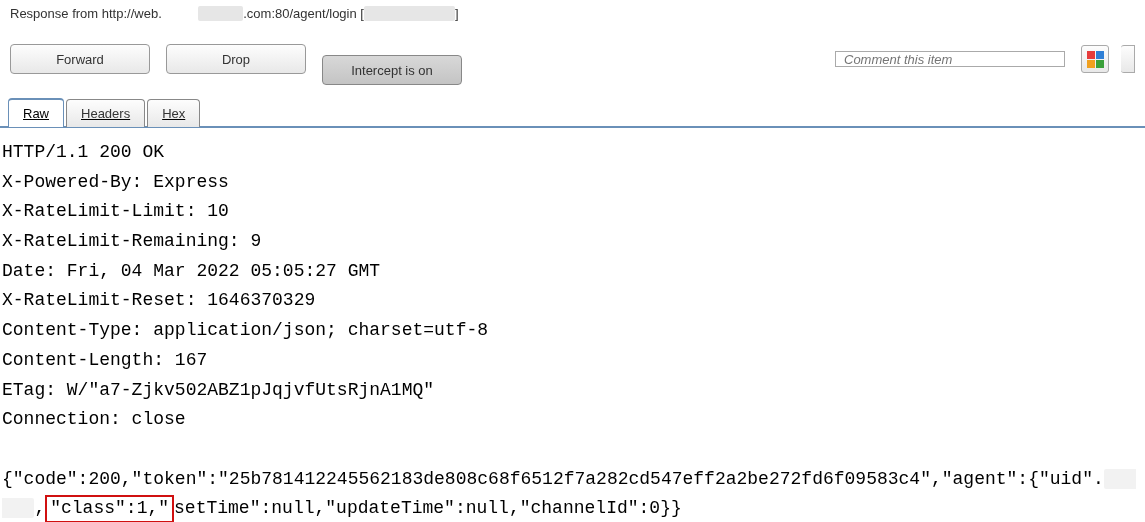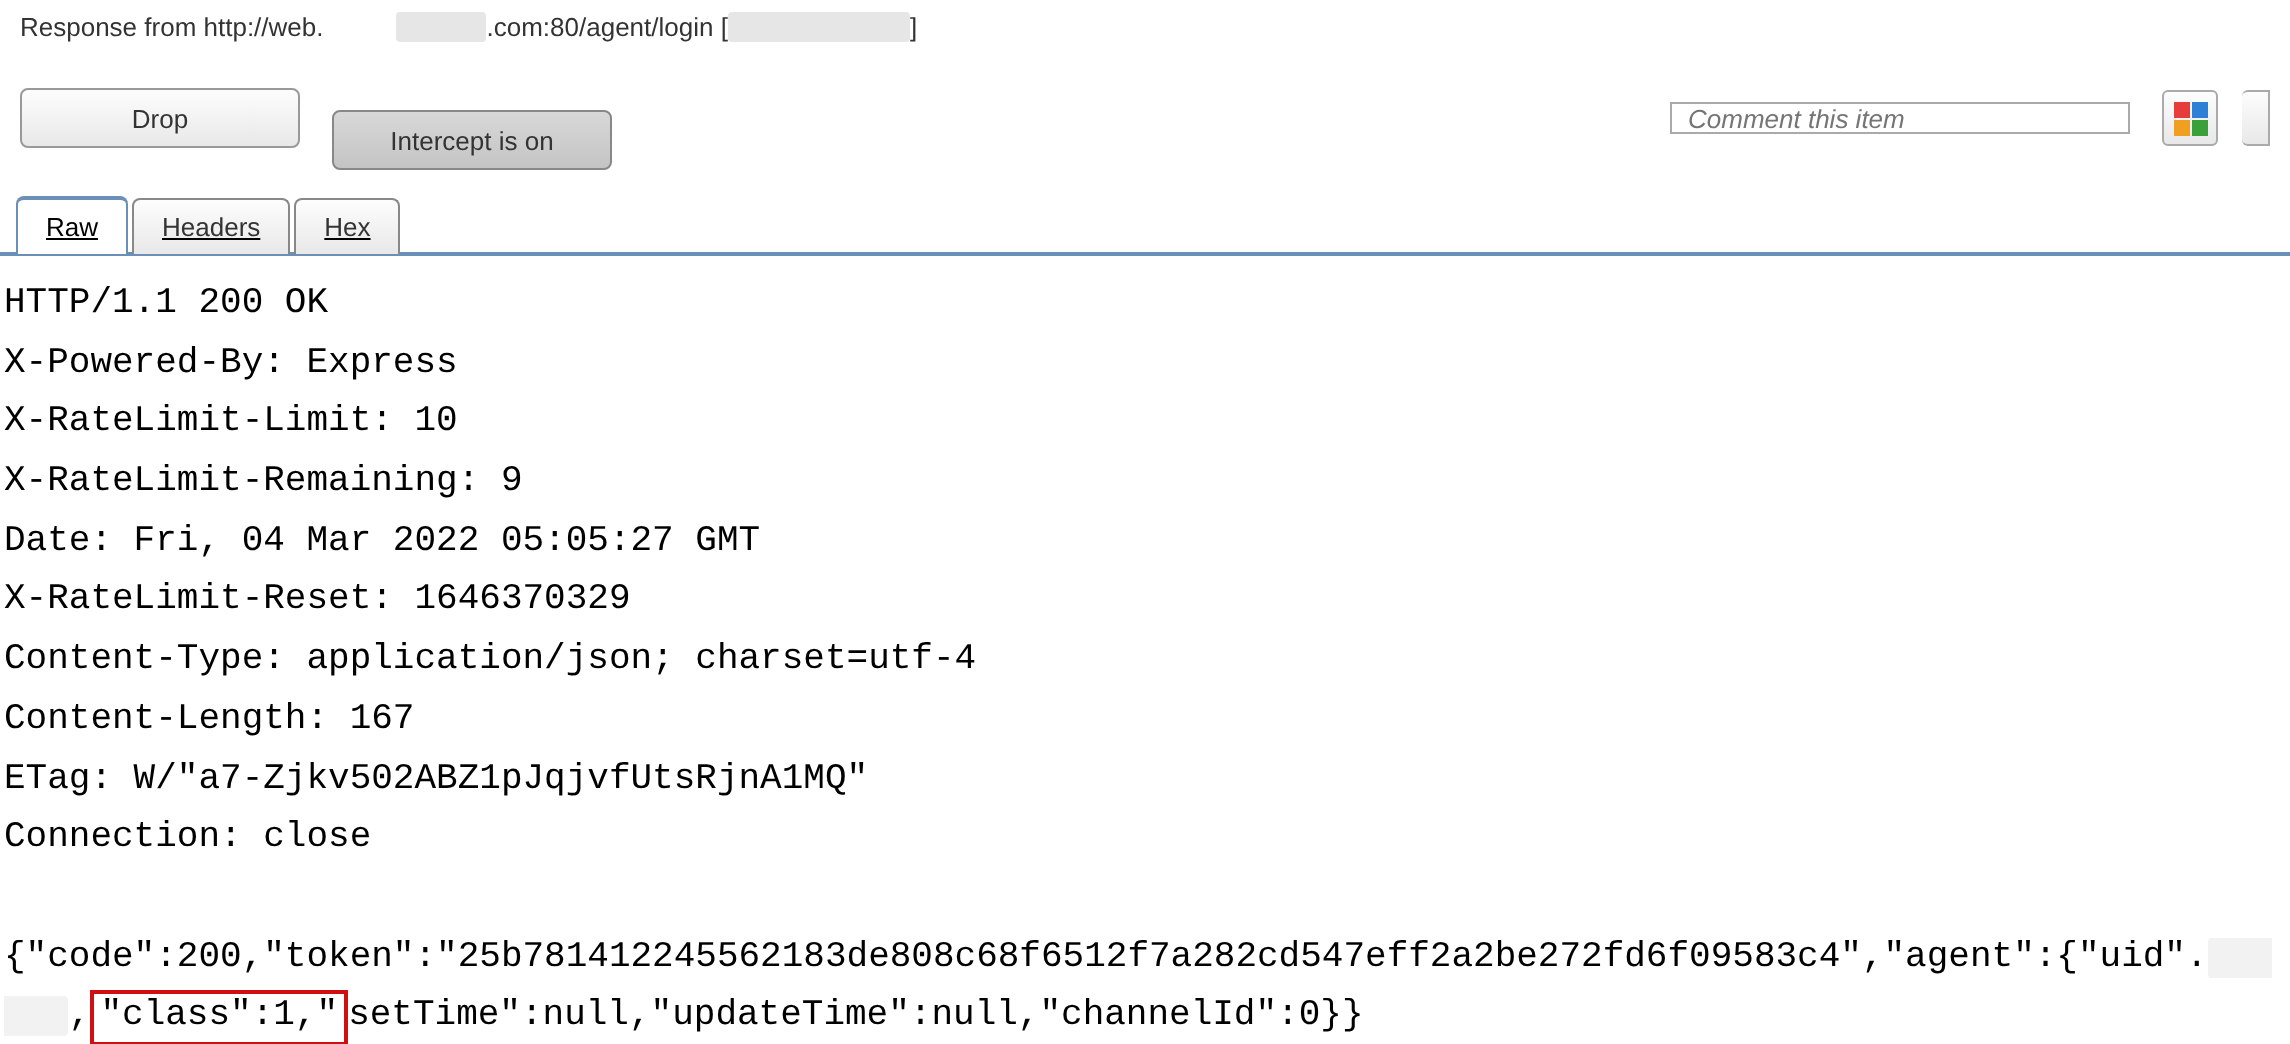--- a/index.html
+++ b/index.html
@@ -145,20 +145,21 @@
     }
   </style>
 </head>
 <body>
 
 <div class="header-label">
   <span>Response from http://web.</span><span class="redacted-host">xxxxxxx</span><span>.com:80/agent/login  [</span><span class="redacted-br">xxxxxxxxxxxxxx</span><span>]</span>
 </div>
 
 <div class="toolbar">
+  <button class="btn">Forward</button>
   <button class="btn">Drop</button>
   <button class="btn active">Intercept is on</button>
   <div class="spacer"></div>
   <input class="comment-input" type="text" placeholder="Comment this item" style="">
   <div class="color-grid-btn">
     <div class="color-grid">
       <div class="sq r"></div>
         <div class="sq b"></div>
         <div class="sq o"></div>
         <div class="sq g"></div>
@@ -172,18 +173,18 @@
   <div class="tab">Headers</div>
   <div class="tab">Hex</div>
 </div>
 
 <div class="raw-pane"><span>HTTP/1.1 200 OK</span>
 <span>X-Powered-By: Express</span>
 <span>X-RateLimit-Limit: 10</span>
 <span>X-RateLimit-Remaining: 9</span>
 <span>Date: Fri, 04 Mar 2022 05:05:27 GMT</span>
 <span>X-RateLimit-Reset: 1646370329</span>
-<span>Content-Type: application/json; charset=utf-4</span>
+<span>Content-Type: application/json; charset=utf-8</span>
 <span>Content-Length: 167</span>
 <span>ETag: W/"a7-Zjkv502ABZ1pJqjvfUtsRjnA1MQ"</span>
 <span>Connection: close</span>
 
 <span>{"code":200,"token":"25b781412245562183de808c68f6512f7a282cd547eff2a2be272fd6f09583c4","agent":{"uid".</span><span class="redacted-uid">xxxxxx</span><span>,</span><span class="highlight-box"><span>"class":1,</span><span>"</span></span><span>setTime":null,"updateTime":null,"channelId":0}}</span></div>
 
 </body></html>

